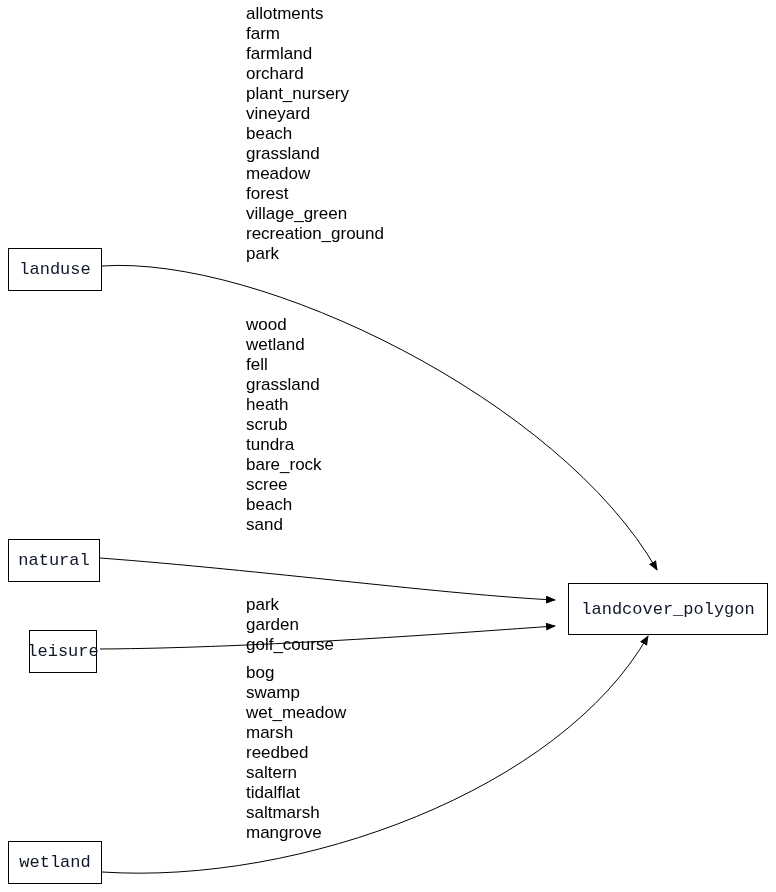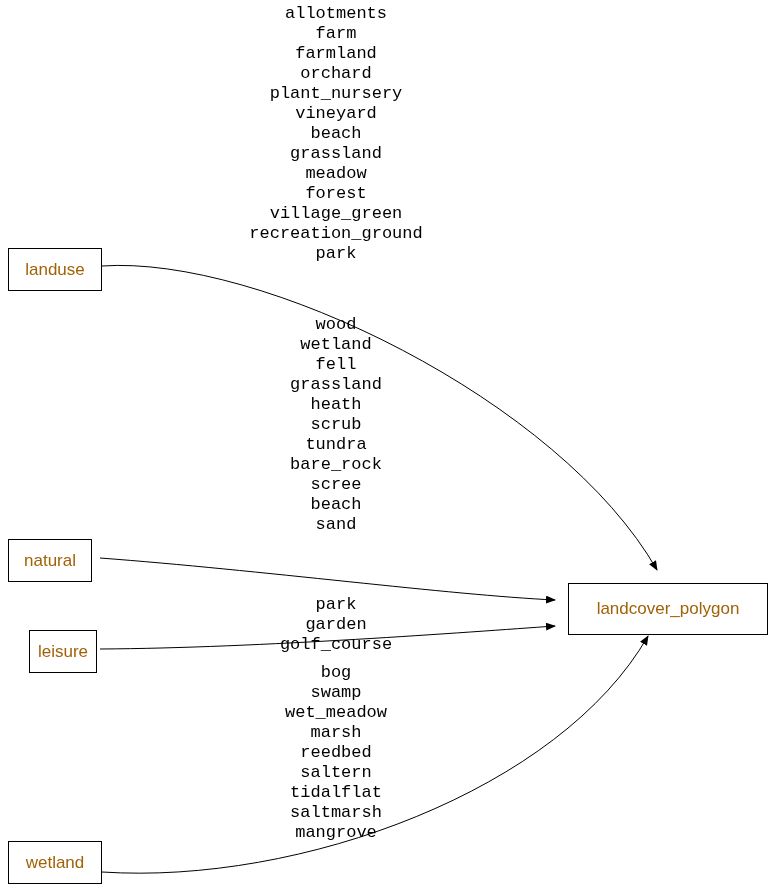--- a/index.html
+++ b/index.html
@@ -21,35 +21,34 @@
     top: 0;
     width: 776px;
     height: 892px;
     pointer-events: none;
   }
   .node {
     position: absolute;
     box-sizing: border-box;
     border: 1px solid #000000;
     background: #ffffff;
-    color: #a16207;
+    color: #0f172a;
     font-size: 17px;
-    font-family: Liberation Sans, sans-serif;
+    font-family: Liberation Mono, monospace;
     display: flex;
     align-items: center;
     justify-content: center;
     white-space: nowrap;
   }
   .label-group {
     position: absolute;
-    text-align: center;
     font-size: 17px;
     line-height: 20px;
     color: #000000;
-    font-family: Liberation Mono, monospace;
+    font-family: Liberation Sans, sans-serif;
     white-space: nowrap;
   }
   .label-group div {
     height: 20px;
   }
 </style>
 </head>
 <body>
 
 <div id="canvas">
@@ -63,21 +62,21 @@
     <path d="M102,266 C260,255 560,400 657,570" fill="none" stroke="#000000" stroke-width="1" marker-end="url(#arrow)"></path>
     <path d="M100,558 C260,570 450,595 555,600" fill="none" stroke="#000000" stroke-width="1" marker-end="url(#arrow)"></path>
     <path d="M100,649 C260,648 470,632 555,626" fill="none" stroke="#000000" stroke-width="1" marker-end="url(#arrow)"></path>
     <path d="M102,872 C300,885 560,790 648,636" fill="none" stroke="#000000" stroke-width="1" marker-end="url(#arrow)"></path>
   </svg>
 
   <div class="node" style="left:8px; top:248px; width:94px; height:43px;">
     <span>landuse</span>
   </div>
 
-  <div class="node" style="left:8px; top:539px; width:84px; height:43px;">
+  <div class="node" style="left:8px; top:539px; width:92px; height:43px;">
     <span>natural</span>
   </div>
 
   <div class="node" style="left:10px; top:630px; width:68px; height:43px;margin-left:19px;">
     <span>leisure</span>
   </div>
 
   <div class="node" style="left:8px; top:841px; width:94px; height:43px;">
     <span>wetland</span>
   </div>

